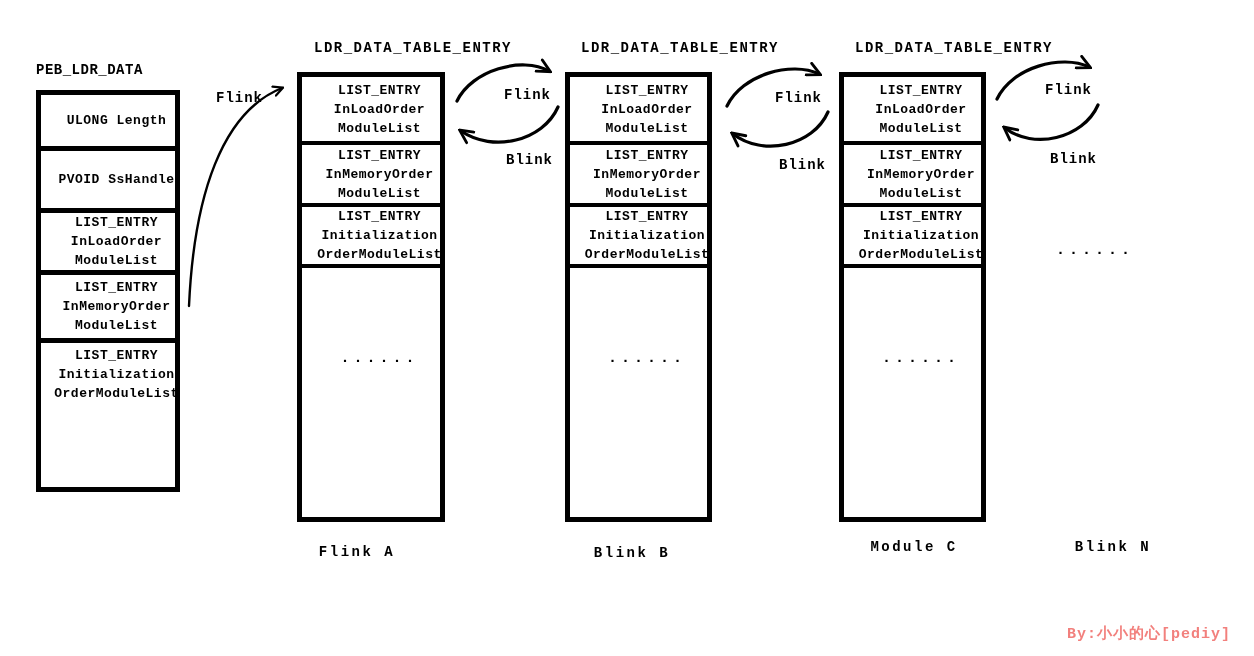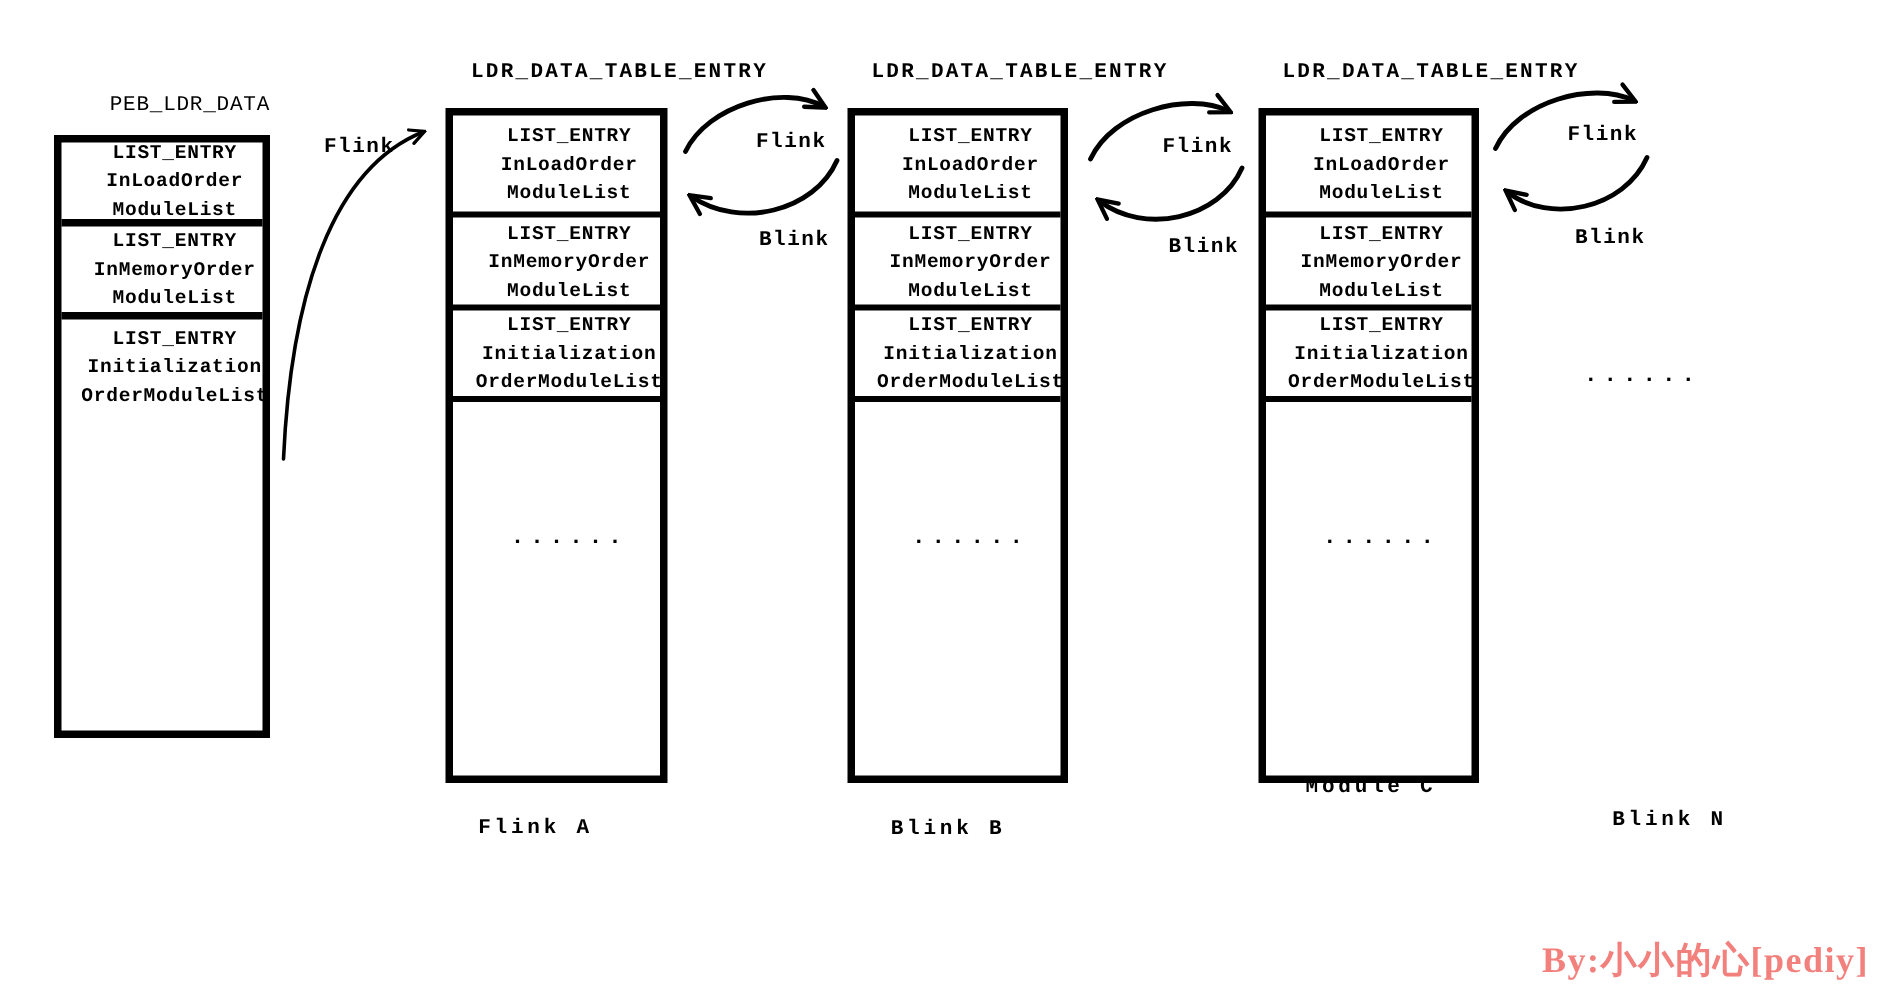--- a/index.html
+++ b/index.html
@@ -17,22 +17,22 @@
     text-align:center;
     font-weight:bold;
     font-size:14px;
     letter-spacing:1.5px;
     white-space:nowrap;
     margin-left:35px;
   }
   .peb-title{
     position:absolute;
     left:36px;top:62px;width:144px;
-    text-align:right;
-    font-weight:normal;font-size:14px;letter-spacing:0.5px;
+    text-align:left;
+    font-weight:bold;font-size:14px;letter-spacing:0.5px;
     white-space:nowrap;
   }
   .box{
     position:absolute;
     box-sizing:border-box;
     border:5px solid #000;
     background:#fff;
     display:flex;
     flex-direction:column;
   }
@@ -97,27 +97,27 @@
     margin-left:18px;
   }
   .right-dots{
     position:absolute;
     left:1055px;top:242px;width:80px;
     text-align:center;
     font-weight:bold;font-size:15px;letter-spacing:4px;
   }
   .attribution{
     position:absolute;
-    right:8px;top:624px;
-    font-weight:bold;
-    font-size:24px;
+    right:23px;top:624px;
+    font-weight:bold;
+    font-size:15px;
     letter-spacing:1px;
     color:#f2807d;
     white-space:nowrap;
-    font-family:Liberation Serif, serif;
+    font-family:Liberation Mono, monospace;
   }
   svg.overlay{
     position:absolute;left:0;top:0;
     width:1254px;height:656px;
     pointer-events:none;
   }
 </style>
 </head>
 <body>
 
@@ -138,20 +138,26 @@
     <path d="M 1098,105 C 1083,139 1033,150 1005,128" fill="none" stroke="#000" stroke-width="3.2" stroke-linecap="round" marker-end="url(#arr)"></path>
   </svg>
 
   <div class="peb-title">PEB_LDR_DATA</div>
   <div class="hdr" style="left:278px;top:40px">LDR_DATA_TABLE_ENTRY</div>
   <div class="hdr" style="left:545px;top:40px">LDR_DATA_TABLE_ENTRY</div>
   <div class="hdr" style="left:819px;top:40px">LDR_DATA_TABLE_ENTRY</div>
 
   <div class="box peb" style="left:36px;top:90px;width:144px;height:402px">
     <div class="cell">
+      <div class="line">ULONG Length</div>
+    </div>
+    <div class="cell">
+      <div class="line">PVOID SsHandle</div>
+    </div>
+    <div class="cell">
       <div class="line">LIST_ENTRY</div>
       <div class="line">InLoadOrder</div>
       <div class="line">ModuleList</div>
     </div>
     <div class="cell">
       <div class="line">LIST_ENTRY</div>
       <div class="line">InMemoryOrder</div>
       <div class="line">ModuleList</div>
     </div>
     <div class="cell">
@@ -229,18 +235,18 @@
   <div class="link-label" style="left:488px;top:152px">Blink</div>
   <div class="link-label" style="left:757px;top:90px">Flink</div>
   <div class="link-label" style="left:761px;top:157px">Blink</div>
   <div class="link-label" style="left:1027px;top:82px">Flink</div>
   <div class="link-label" style="left:1032px;top:151px">Blink</div>
 
   <div class="right-dots">......</div>
 
   <div class="module-label" style="left:287px;top:544px">Flink A</div>
   <div class="module-label" style="left:562px;top:545px">Blink B</div>
-  <div class="module-label" style="left:844px;top:517px">Module C</div>
+  <div class="module-label" style="left:844px;top:539px">Module C</div>
   <div class="module-label" style="left:1043px;top:539px">Blink N</div>
 
   <div class="attribution">By:小小的心[pediy]</div>
 
 </div>
 
 </body></html>

